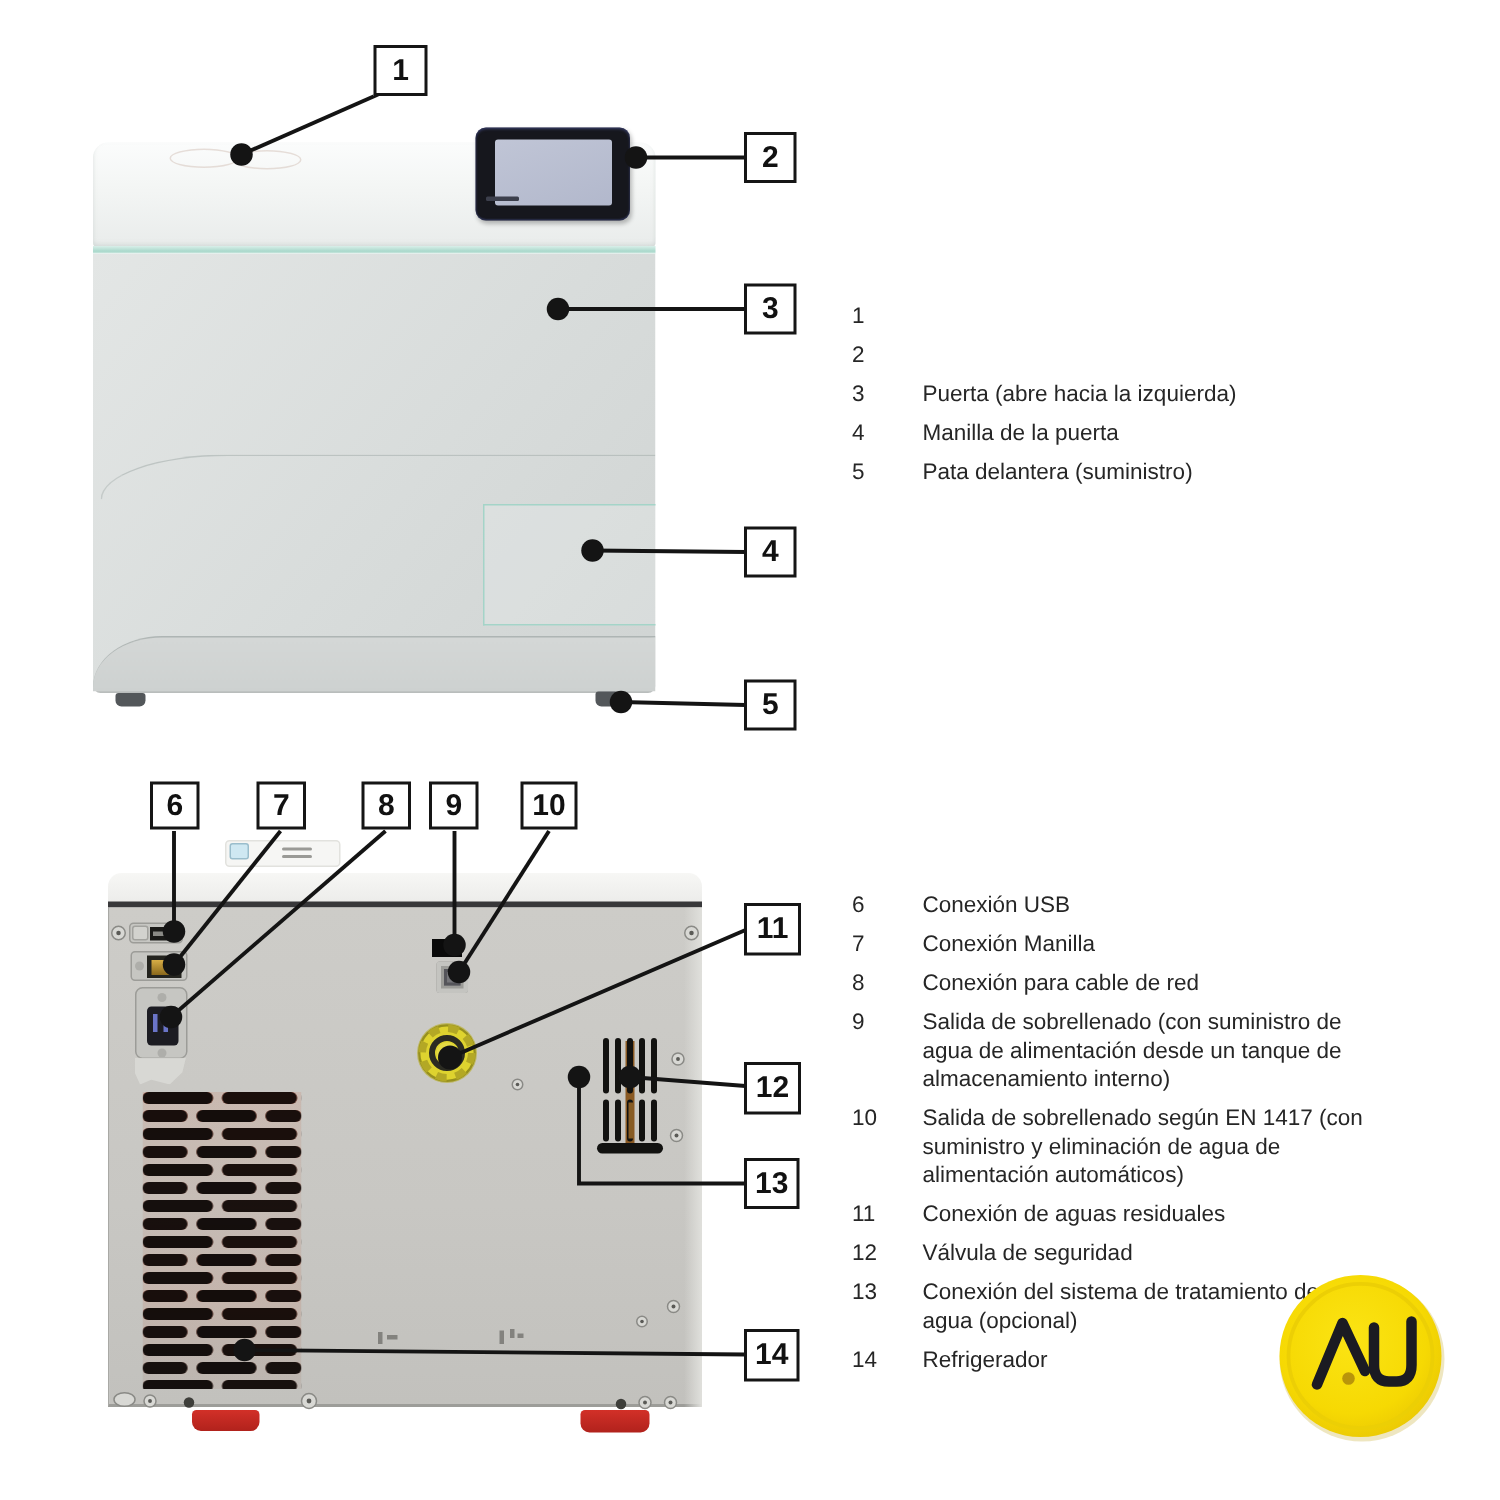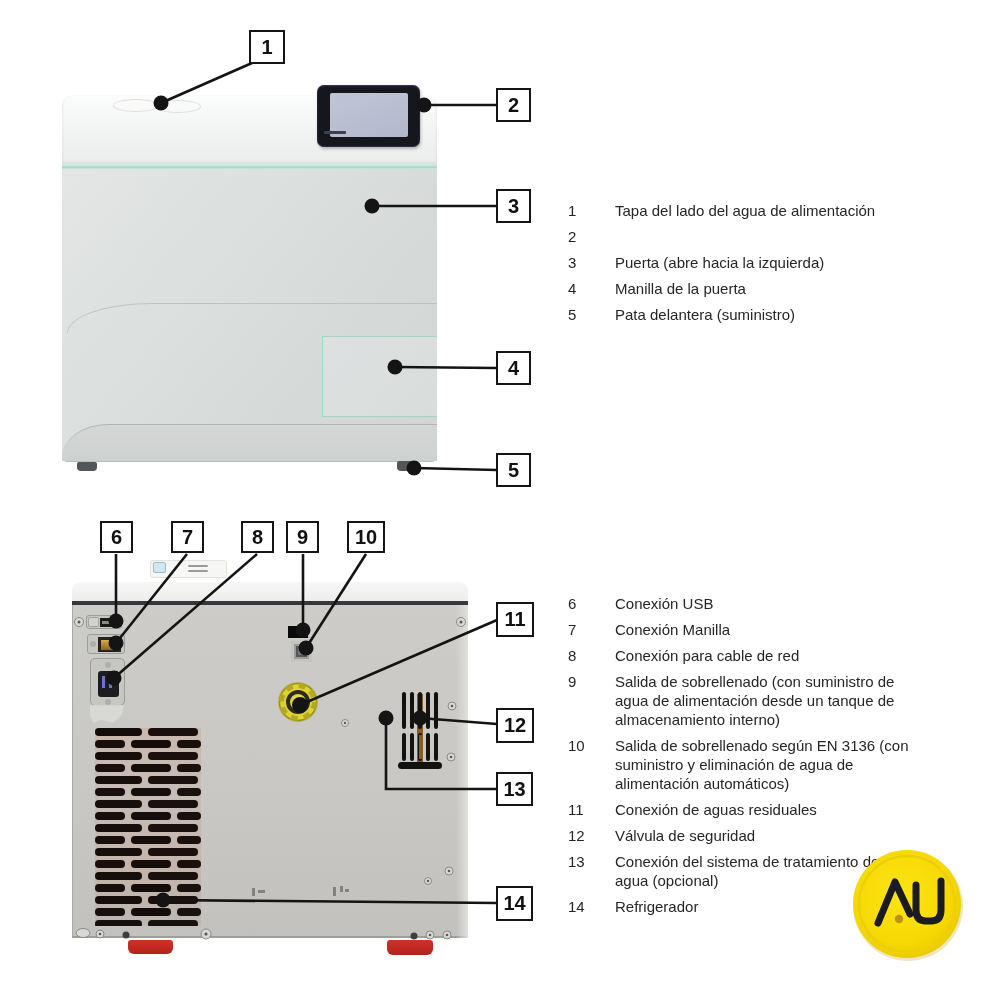--- a/index.html
+++ b/index.html
@@ -276,21 +276,20 @@
   <div class="co" style="left:347px;top:521px;width:38px;height:32px;">10</div>
   <div class="co" style="left:496px;top:602px;width:38px;height:35px;">11</div>
   <div class="co" style="left:496px;top:708px;width:38px;height:35px;">12</div>
   <div class="co" style="left:496px;top:772px;width:37px;height:34px;">13</div>
   <div class="co" style="left:496px;top:886px;width:37px;height:35px;">14</div>
 
 
   <div class="legend" style="left:568px;top:201px;">
     <div class="legend-row">
       <div class="legend-num">1</div>
-        <div class="legend-text">Tapa del lado del agua de alimentación</div>
       </div>
     <div class="legend-row">
       <div class="legend-num">2</div>
       </div>
     <div class="legend-row">
       <div class="legend-num">3</div>
         <div class="legend-text">Puerta (abre hacia la izquierda)</div>
       </div>
     <div class="legend-row">
       <div class="legend-num">4</div>
@@ -314,21 +313,21 @@
     <div class="legend-row">
       <div class="legend-num">8</div>
         <div class="legend-text">Conexión para cable de red</div>
       </div>
     <div class="legend-row">
       <div class="legend-num">9</div>
         <div class="legend-text">Salida de sobrellenado (con suministro de agua de alimentación desde un tanque de almacenamiento interno)</div>
       </div>
     <div class="legend-row">
       <div class="legend-num">10</div>
-        <div class="legend-text">Salida de sobrellenado según EN 3136 (con suministro y eliminación de agua de alimentación automáticos)</div>
+        <div class="legend-text">Salida de sobrellenado según EN 1417 (con suministro y eliminación de agua de alimentación automáticos)</div>
       </div>
     <div class="legend-row">
       <div class="legend-num">11</div>
         <div class="legend-text">Conexión de aguas residuales</div>
       </div>
     <div class="legend-row">
       <div class="legend-num">12</div>
         <div class="legend-text">Válvula de seguridad</div>
       </div>
     <div class="legend-row">

